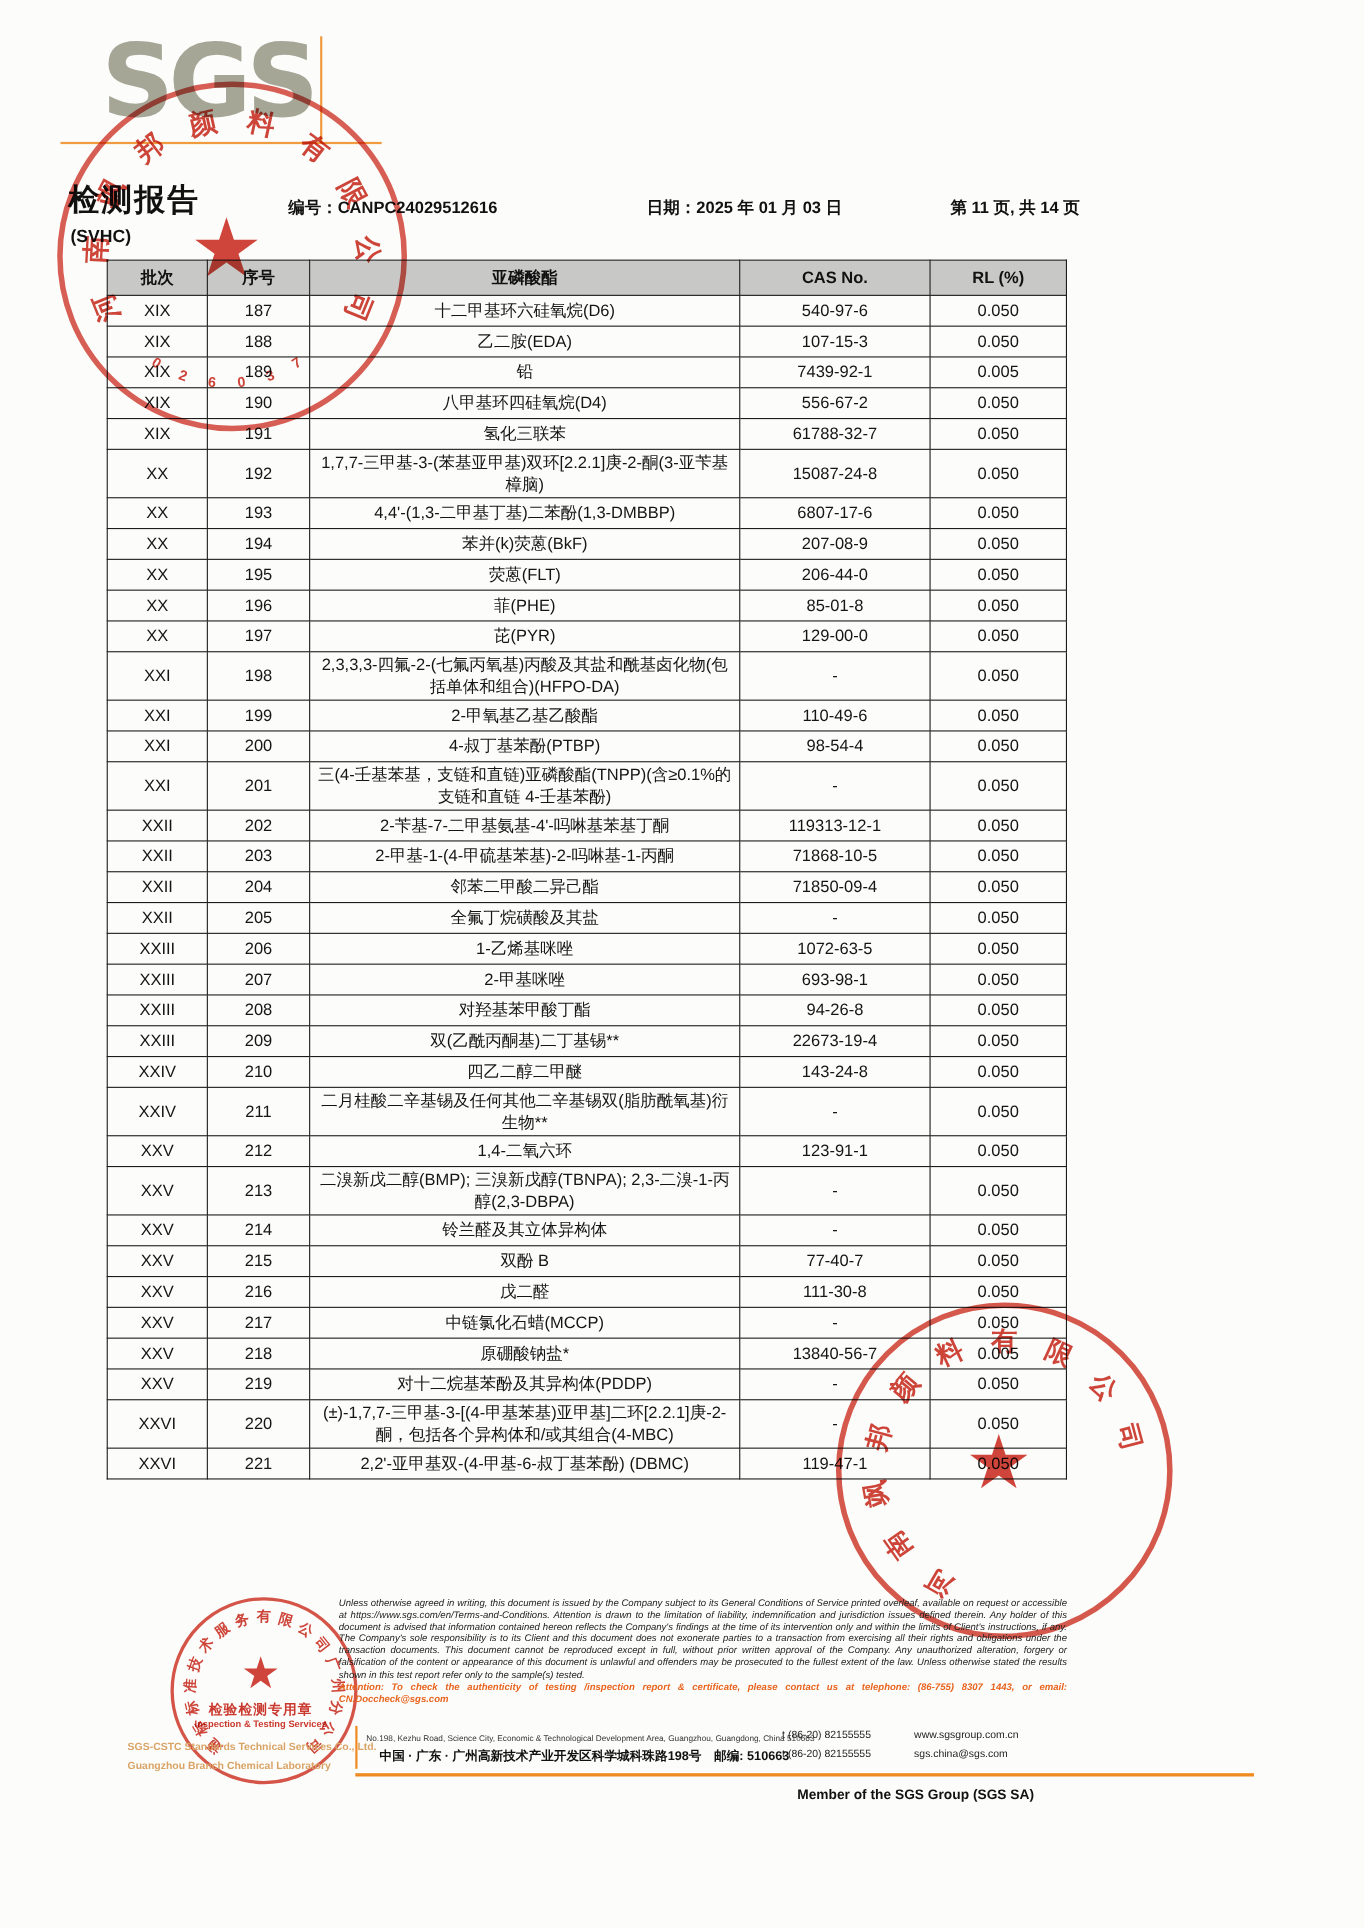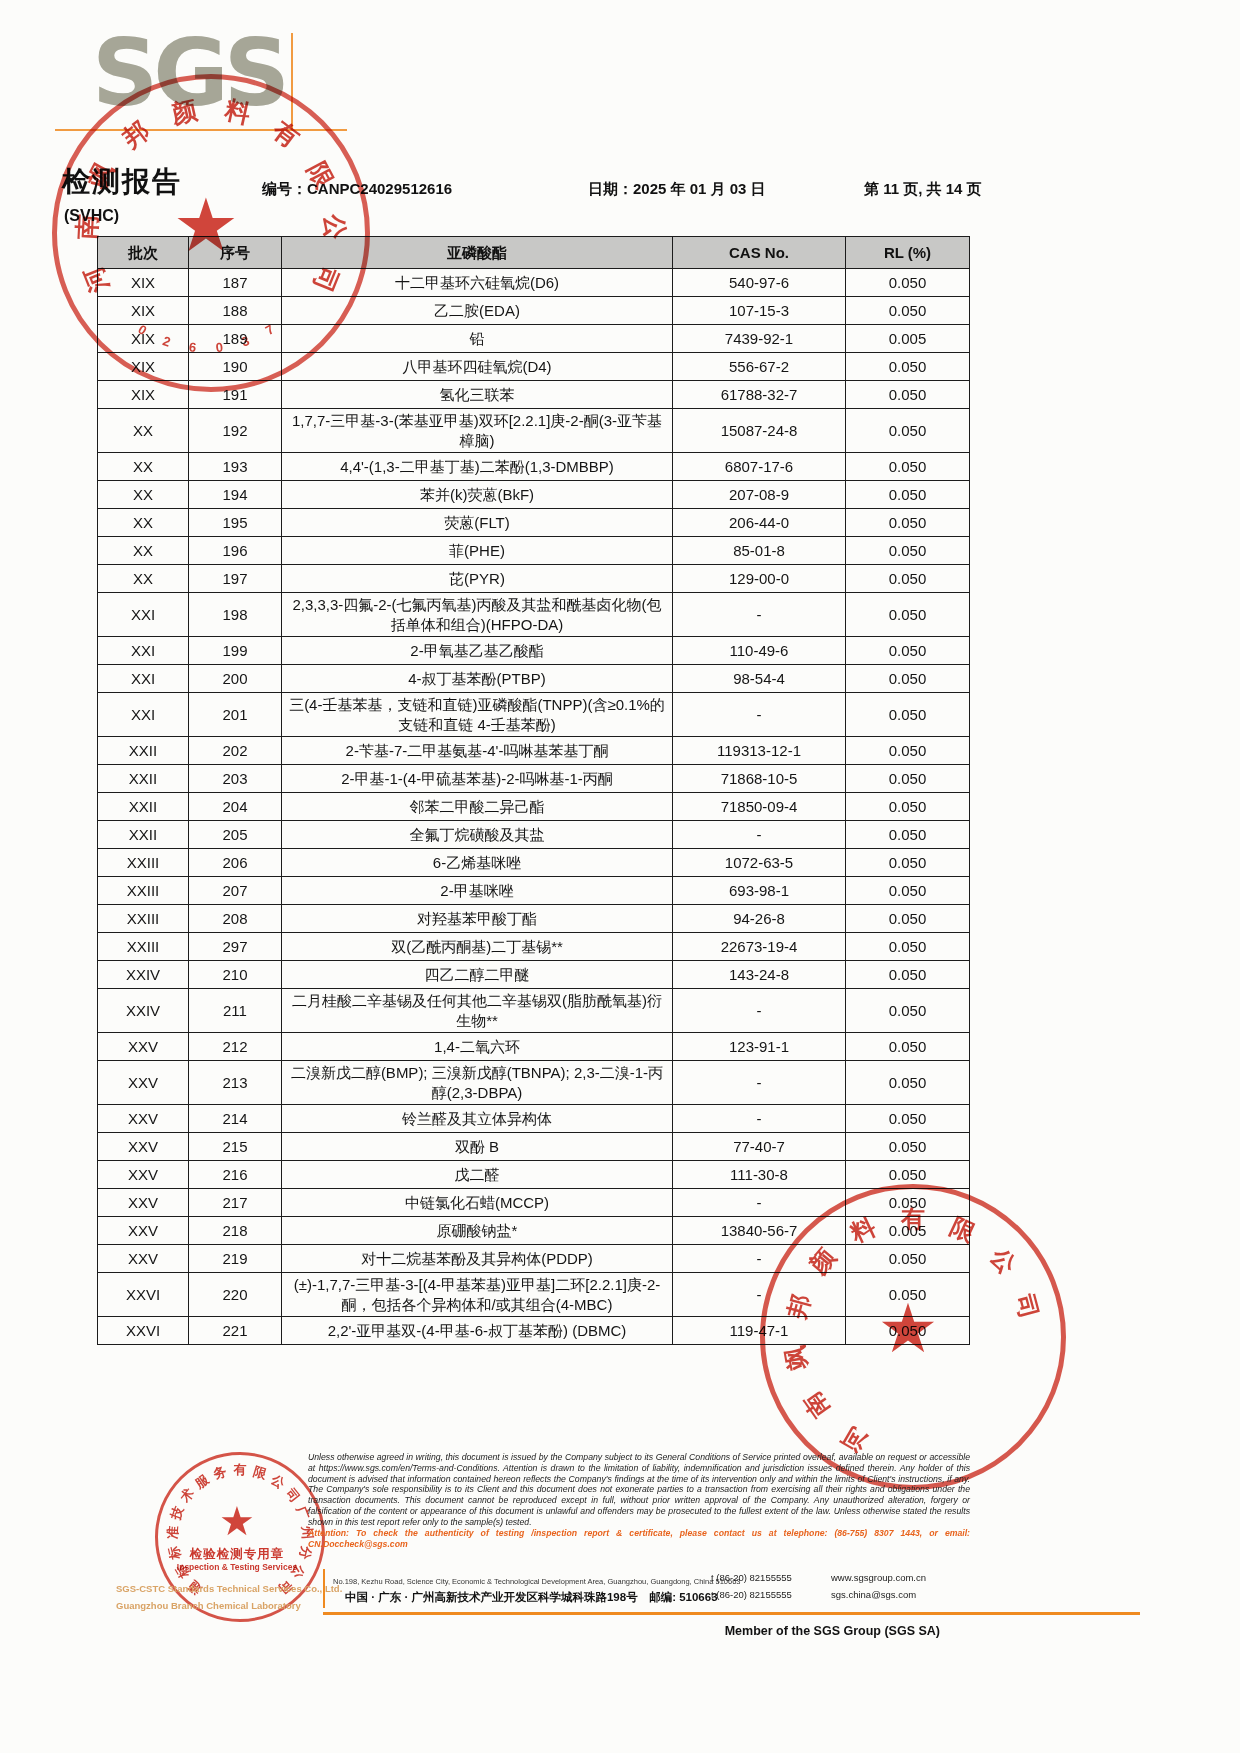--- a/index.html
+++ b/index.html
@@ -244,41 +244,41 @@
           <tr>
             <td>XXII</td>
             <td>205</td>
             <td>全氟丁烷磺酸及其盐</td>
             <td>-</td>
             <td>0.050</td>
           </tr>
           <tr>
             <td>XXIII</td>
             <td>206</td>
-            <td>6-乙烯基咪唑</td>
+            <td>1-乙烯基咪唑</td>
             <td>1072-63-5</td>
             <td>0.050</td>
           </tr>
           <tr>
             <td>XXIII</td>
             <td>207</td>
             <td>2-甲基咪唑</td>
             <td>693-98-1</td>
             <td>0.050</td>
           </tr>
           <tr>
             <td>XXIII</td>
             <td>208</td>
             <td>对羟基苯甲酸丁酯</td>
             <td>94-26-8</td>
             <td>0.050</td>
           </tr>
           <tr>
             <td>XXIII</td>
-            <td>297</td>
+            <td>209</td>
             <td>双(乙酰丙酮基)二丁基锡**</td>
             <td>22673-19-4</td>
             <td>0.050</td>
           </tr>
           <tr>
             <td>XXIV</td>
             <td>210</td>
             <td>四乙二醇二甲醚</td>
             <td>143-24-8</td>
             <td>0.050</td>

